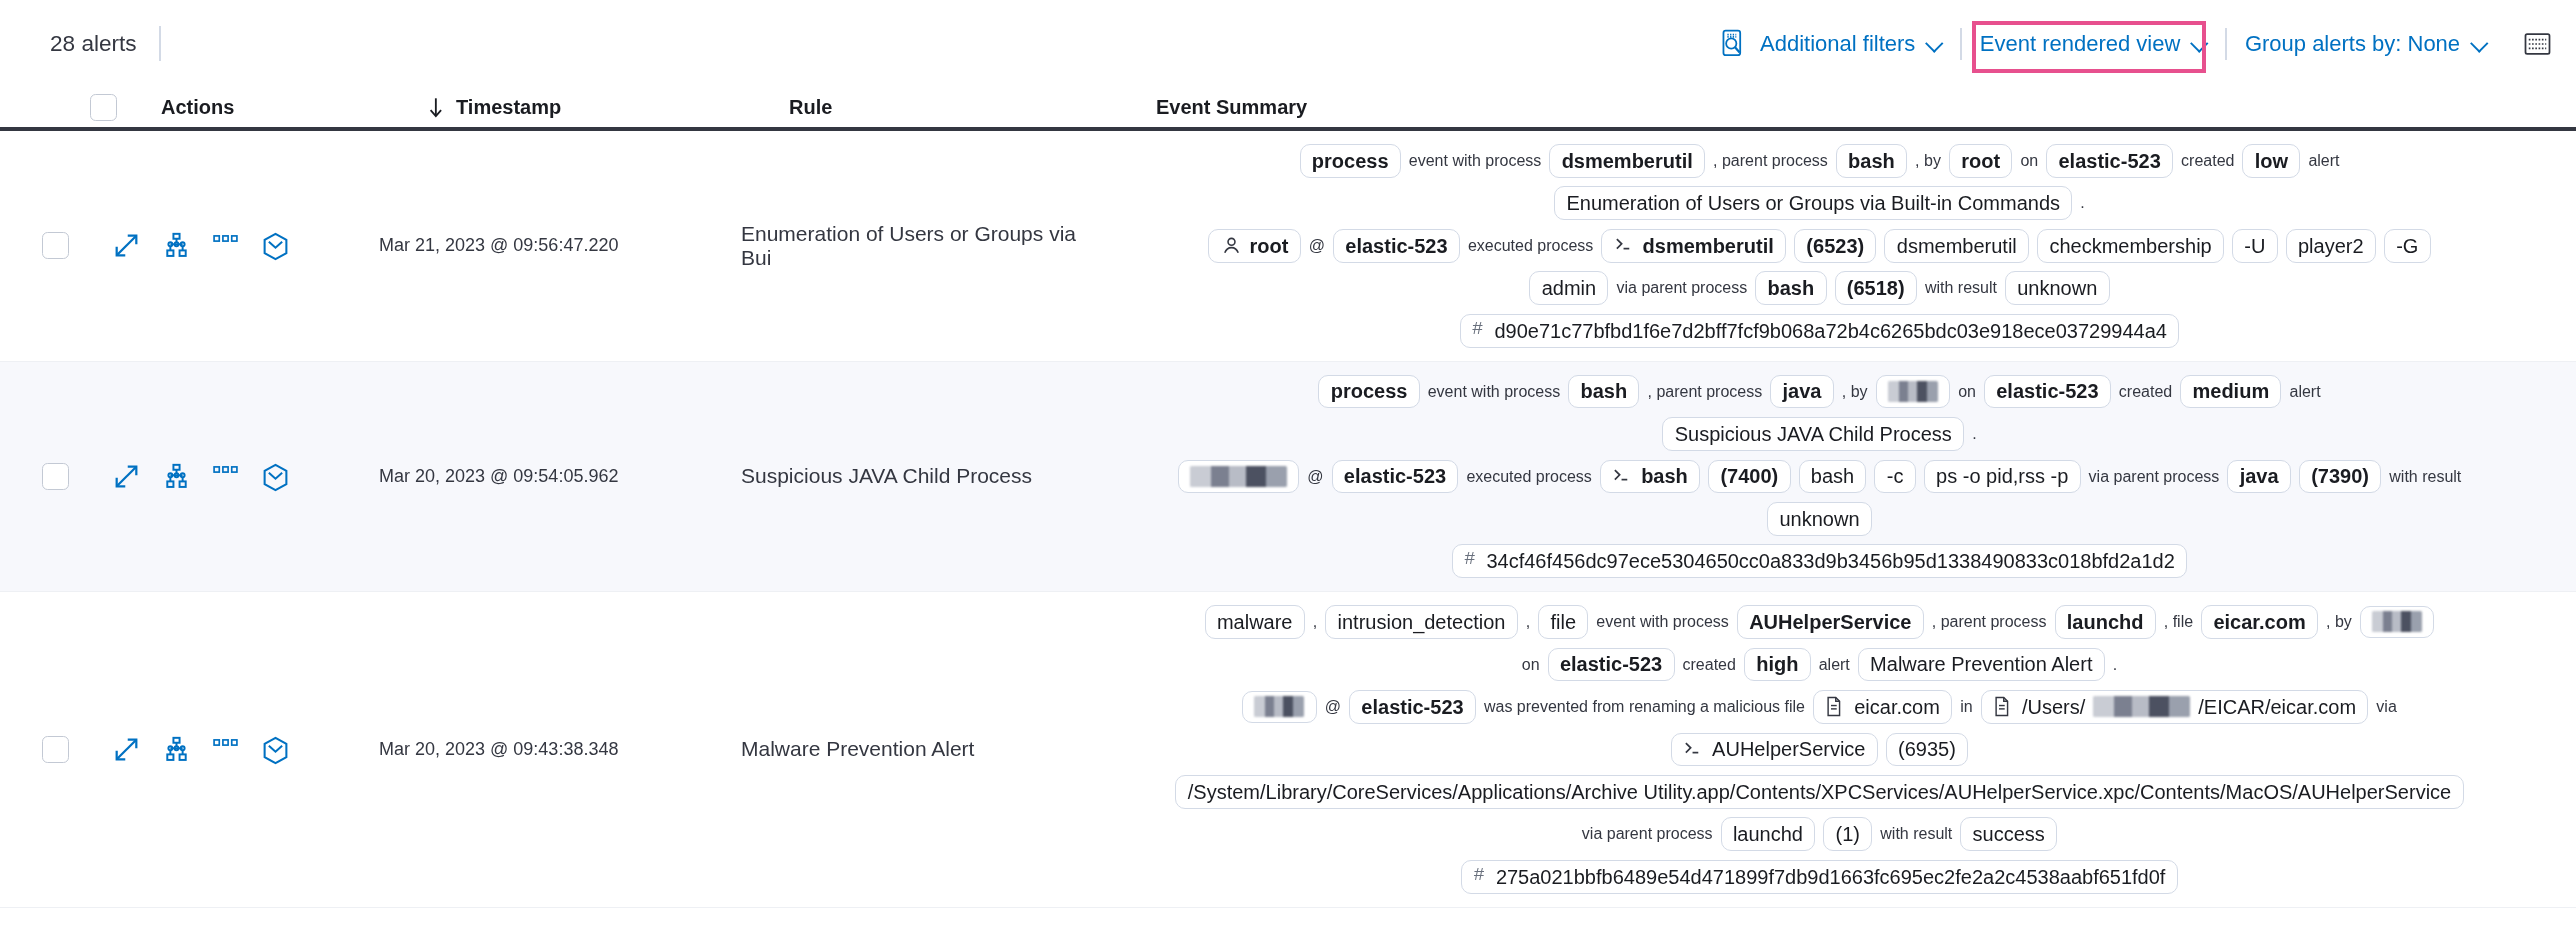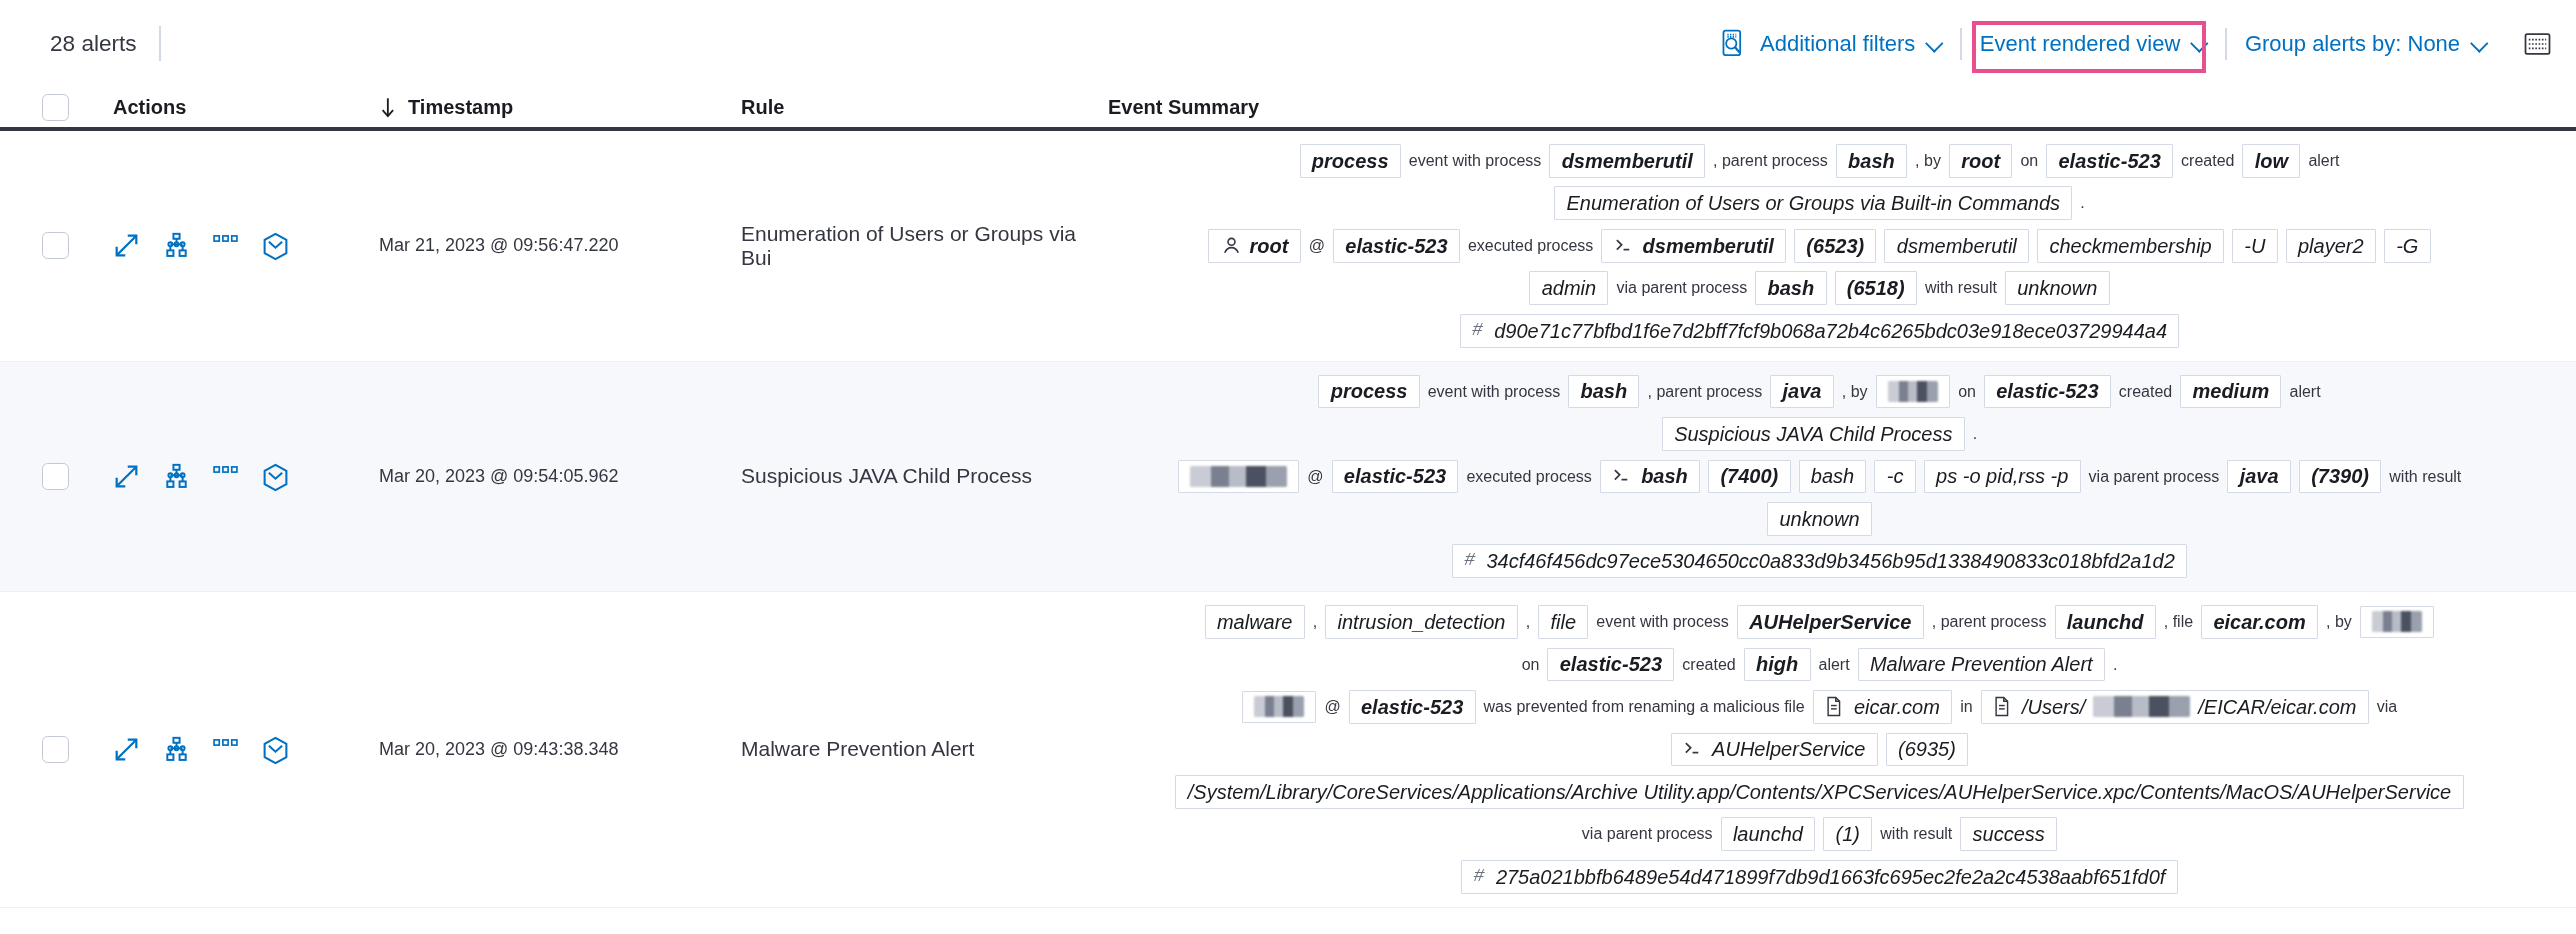--- a/index.html
+++ b/index.html
@@ -92,20 +92,21 @@
 
   
   .thead {
     position: absolute;
     left: 0; top: 87px;
     width: 2576px;
     height: 44px;
     display: flex;
     align-items: center;
     border-bottom: 4px solid #343741;
+    padding-left: 48px;
   }
   .th {
     font-size: 20px;
     font-weight: bold;
     color: #1a1c21;
     white-space: nowrap;
   }
   .col-check { width: 42px; margin-left: 42px; }
   .col-actions { width: 266px; margin-left: 29px; }
   .col-ts { width: 362px; display: flex; align-items: center; gap: 11.3px;}
@@ -172,30 +173,28 @@
     flex-wrap: wrap;
     align-items: center;
     justify-content: center;
     gap: 8px 8px;
     font-size: 20px;
     color: #343741;
     line-height: 1.1;
   }
   .chip {
     display: inline-flex;
-    align-items: center;
     gap: 8px;
     border: 1.6px solid #d3dae6;
-    border-radius: 1px;
+    border-radius: 10px;
     background: #ffffff;
     padding: 4.8px 11.3px;
     font-size: 20px;
     color: #1a1c21;
     white-space: nowrap;
-    font-style: italic;
   }
   .chip.strong { font-weight: bold; }
   .plain { white-space: nowrap; font-size: 16px; color: #343741; }
   .redact {
     display: inline-block;
     width: 37px; height: 21px;
     background:
       linear-gradient(90deg,#c9ccd4 0 22%, #7b8090 22% 40%, #b8bcc6 40% 58%, #4c5161 58% 78%, #9aa0ad 78% 100%);
     filter: blur(1.3px);
     border-radius: 1.6px;

